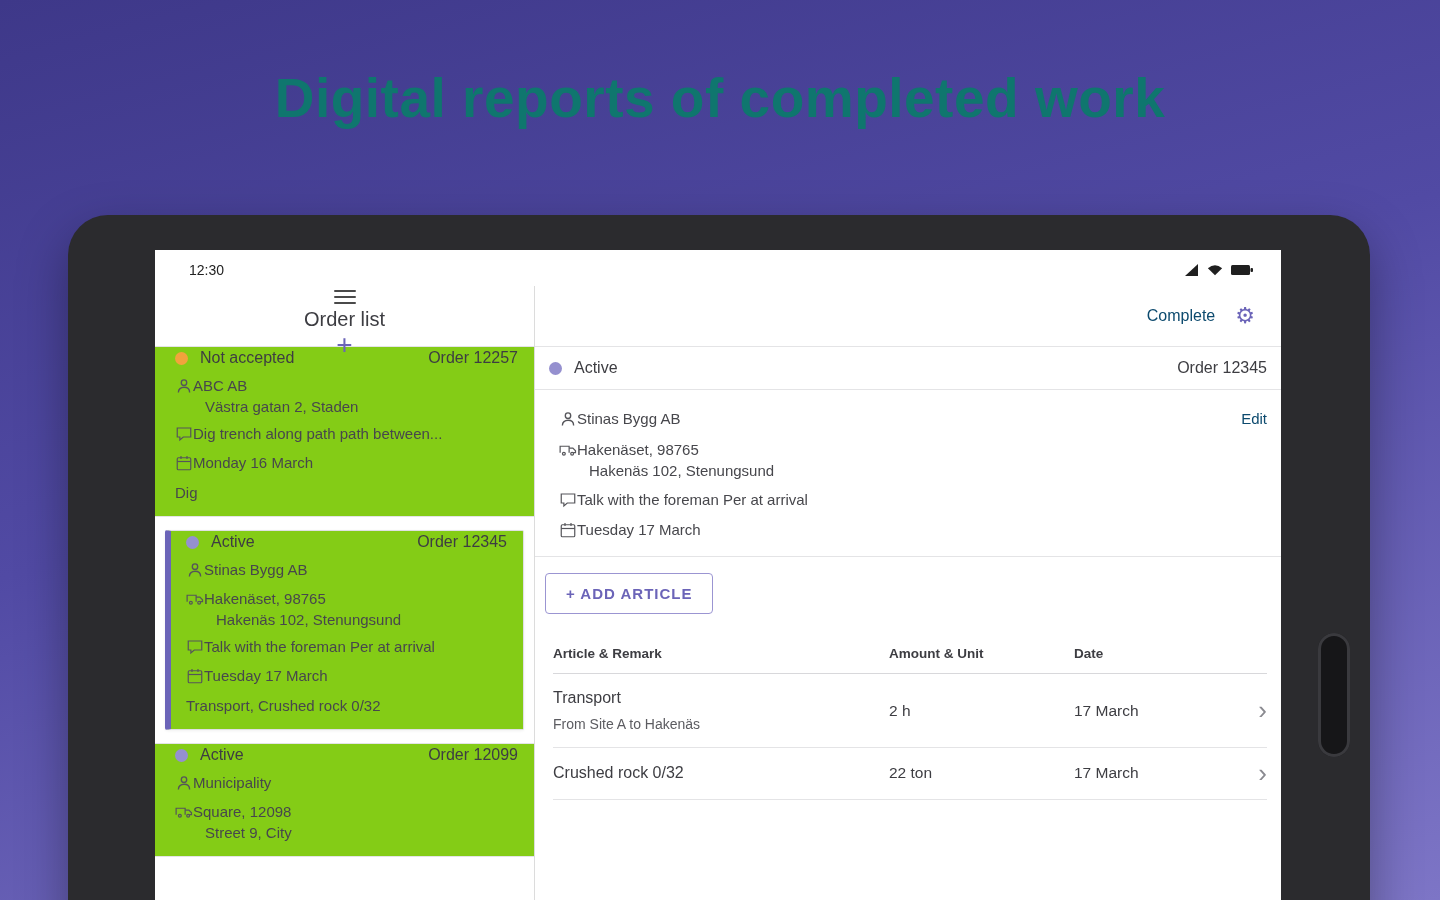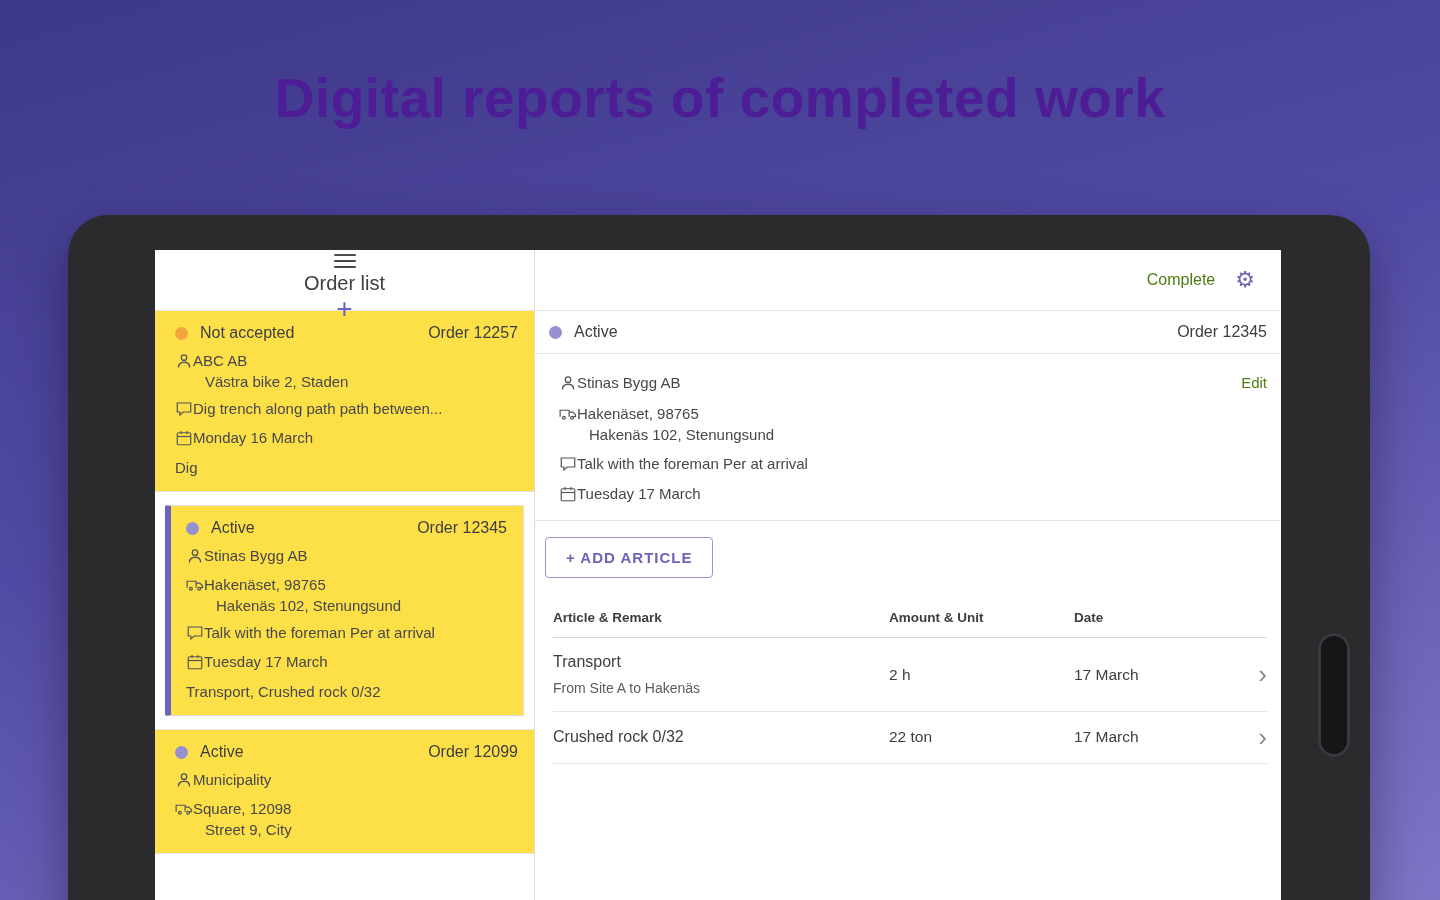--- a/index.html
+++ b/index.html
@@ -6,21 +6,21 @@
   html,body { width:1440px; height:900px; overflow:hidden; }
   body {
     font-family: "Liberation Sans", sans-serif;
     background: linear-gradient(165deg, #3e3889 0%, #514aa4 45%, #7d75c6 100%);
     position: relative;
     color:#3d3d42;
   }
 
   .hero-title {
     position:absolute; top:66px; left:0; width:100%;
-    text-align:center; color:#4c1d95;
+    text-align:center; color:#0f766e;
     font-size:55px; font-weight:700; letter-spacing:0.5px;
   }
 
   
   .tablet {
     position:absolute; left:68px; top:215px; width:1302px; height:840px;
     background:#2b2b2e; border-radius:40px;
     box-shadow: 0 20px 50px rgba(0,0,0,0.35);
   }
   .tablet-camera {
@@ -53,22 +53,22 @@
     height:60px; display:flex; align-items:center; padding:0 26px;flex-direction:column;
   }
   .hamburger { width:22px; cursor:pointer; }
   .hamburger span { display:block; height:2px; background:#4a4a4a; margin:4px 0; border-radius:1px; }
   .panel-title { flex:1; text-align:center; font-size:20px; color:#3d3d42; }
   .add-order { font-size:28px; color:#6b64b8; font-weight:400; cursor:pointer; line-height:1; }
 
   
   .order-card {
     border-top:1px solid #e4e4e6; border-bottom:1px solid #e4e4e6;
-    padding:13px 16px 15px 20px; margin-bottom:13px;
-    background:#fde047;
+    padding:2px 16px 15px 20px; margin-bottom:13px;
+    background:#84cc16;
   }
   .order-card.selected {
     margin:0 10px 13px 10px;
     border:1px solid #e0e0e3; border-left:6px solid #6b64b8;
     border-radius:2px;
     padding-left:15px;
     box-shadow:0 1px 3px rgba(0,0,0,0.06);
   }
   .card-status-row { display:flex; align-items:center; font-size:16px; }
   .status-dot { width:13px; height:13px; border-radius:50%; margin-right:12px; flex:0 0 13px; }
@@ -81,21 +81,21 @@
   .info-row svg { flex:0 0 18px; margin-top:0px; stroke:#55555a; }
   .indent2 { margin-left:30px; margin-top:2px; font-size:15px; color:#47474c; }
   .card-footer { margin-top:12px; font-size:15px; color:#47474c; }
 
   
   .detail-panel { flex:1; display:flex; flex-direction:column; min-width:0; overflow:hidden; }
   .detail-topbar {
     height:60px; flex:0 0 60px; display:flex; align-items:center; justify-content:flex-end;
     gap:20px; padding:0 26px;
   }
-  .link-purple { color:#4d7c0f; font-size:16px; cursor:pointer; text-decoration:none; }
+  .link-purple { color:#0c4a6e; font-size:16px; cursor:pointer; text-decoration:none; }
   .gear { font-size:22px; color:#6b64b8; cursor:pointer; line-height:1; }
 
   .detail-status-row {
     display:flex; align-items:center; padding:12px 14px;
     border-top:1px solid #e4e4e6; border-bottom:1px solid #e4e4e6;
     font-size:16px;
   }
   .detail-info { padding:8px 14px 16px 24px; border-bottom:1px solid #e4e4e6; }
   .detail-info .info-row { margin-top:12px; }
   .edit-link { margin-left:auto; font-size:15px; }
@@ -127,20 +127,35 @@
 </head>
 <body>
 
 <h1 class="hero-title">Digital reports of completed work</h1>
 
 <div class="tablet">
   <div class="tablet-camera"></div>
 
   <div class="screen">
 
+    <div class="statusbar">
+      <span>12:30</span>
+      <span class="statusbar-icons">
+        <svg width="16" height="14" viewBox="0 0 16 14">
+            <polygon points="2,13 15,13 15,1" fill="#1f1f1f"></polygon>
+          </svg>
+        <svg width="18" height="14" viewBox="0 0 24 18">
+            <path d="M12 16 L2.5 6.5 Q12 -1 21.5 6.5 Z" fill="#1f1f1f"></path>
+          </svg>
+        <svg width="22" height="12" viewBox="0 0 22 12">
+            <rect x="0" y="1" width="19" height="10" rx="1.5" fill="#1f1f1f"></rect>
+            <rect x="19.5" y="4" width="2.5" height="4" rx="1" fill="#1f1f1f"></rect>
+          </svg>
+      </span>
+    </div>
 
     <div class="app">
 
       <div class="order-panel">
 
         <div class="panel-header">
           <span class="hamburger">
               <span></span>
               <span></span>
               <span></span>
@@ -155,21 +170,21 @@
             <span class="status-label">Not accepted</span>
             <span class="order-no">Order 12257</span>
           </div>
           <div class="info-row">
             <svg width="18" height="18" viewBox="0 0 24 24" fill="none" stroke-width="1.8">
                 <circle cx="12" cy="7.5" r="3.6"></circle>
                 <path d="M4.5 20.5 c0-4.3 3.3-6.8 7.5-6.8 s7.5 2.5 7.5 6.8"></path>
               </svg>
             <span>ABC AB</span>
           </div>
-          <div class="indent2">Västra bike 2, Staden</div>
+          <div class="indent2">Västra gatan 2, Staden</div>
           <div class="info-row">
             <svg width="18" height="18" viewBox="0 0 24 24" fill="none" stroke-width="1.6">
                 <path d="M3 4 h18 v12 h-10 l-4.5 4 v-4 H3 z"></path>
               </svg>
             <span>Dig trench along path path between...</span>
           </div>
           <div class="info-row">
             <svg width="18" height="18" viewBox="0 0 24 24" fill="none" stroke-width="1.6">
                 <rect x="3" y="5" width="18" height="16" rx="1.5"></rect>
                 <path d="M3 10 h18"></path>

